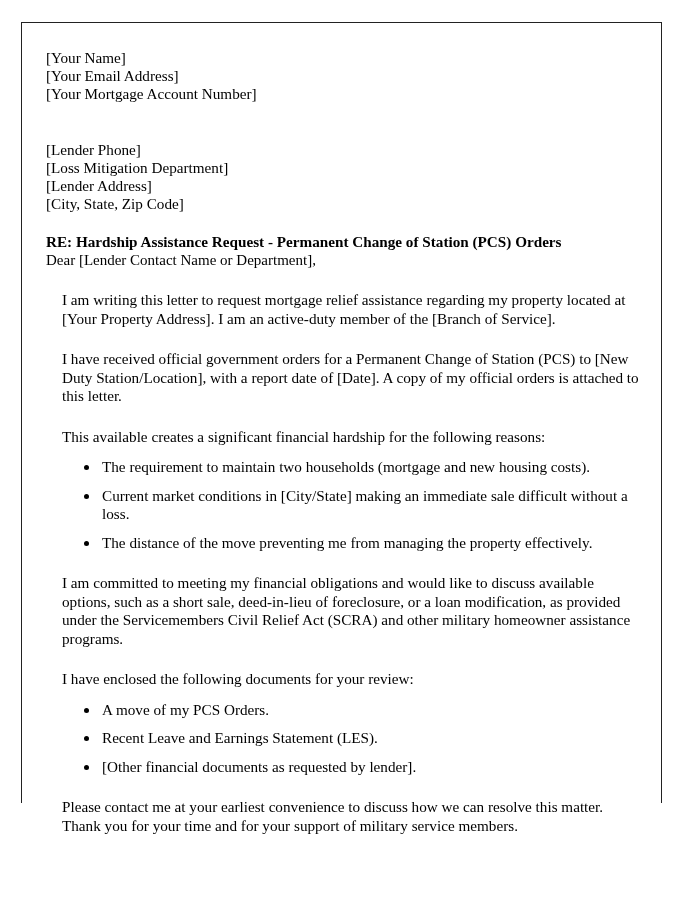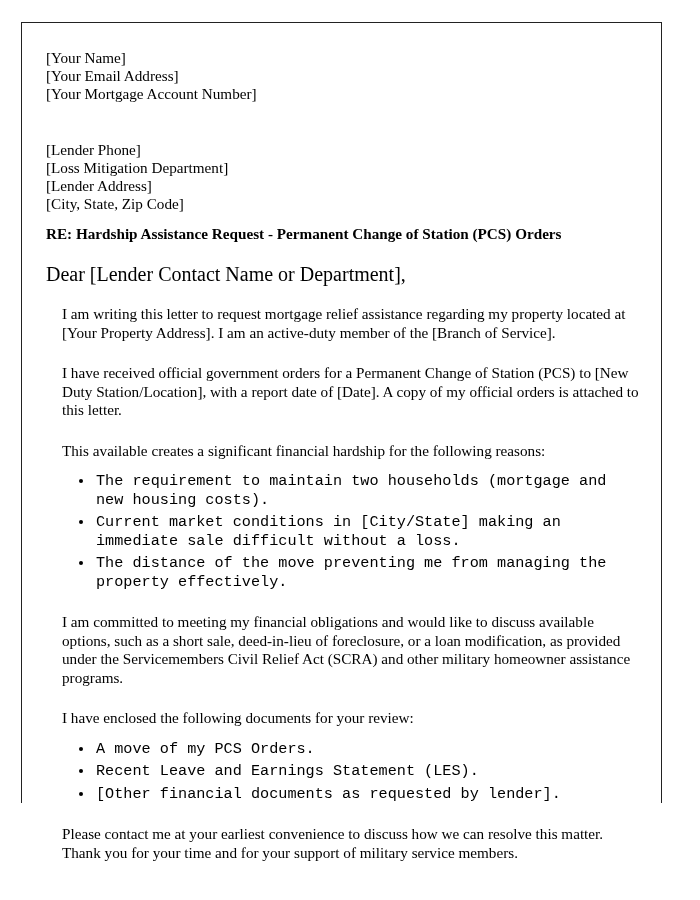--- a/index.html
+++ b/index.html
@@ -47,48 +47,46 @@
     white-space: pre;
   }
 
   .spacer-sm { height: 18px; }
   .spacer-md { height: 20px; }
 
   .subject-line {
     font-weight: bold;
     font-size: 15.2px;
     line-height: 18px;
-    margin-top: 12px;
+    margin-top: 20px;
     white-space: nowrap;
   }
 
   .salutation {
-    font-size: 20px;
+    font-size: 15px;
     line-height: 18px;
-    margin-top: 22px;
   }
 
   p.para {
     font-size: 15.2px;
     line-height: 18.5px;
     margin: 22px 0 0 16px;
     text-align: left;
   }
 
   ul.bullets {
     margin: 12px 0 0 0;
     padding-left: 44px;
     list-style-type: disc;
   }
   ul.bullets li {
     font-size: 15.2px;
     line-height: 18.5px;
-    margin: 4px;
+    margin: 10px;
     padding-left: 2px;
-    font-family: Liberation Mono, monospace;
   }
 </style>
 </head>
 <body>
 
 <div class="page-sheet">
   <div class="page-body">
 
     <div class="block">
       <div class="addr-line">[Your Name]</div>

